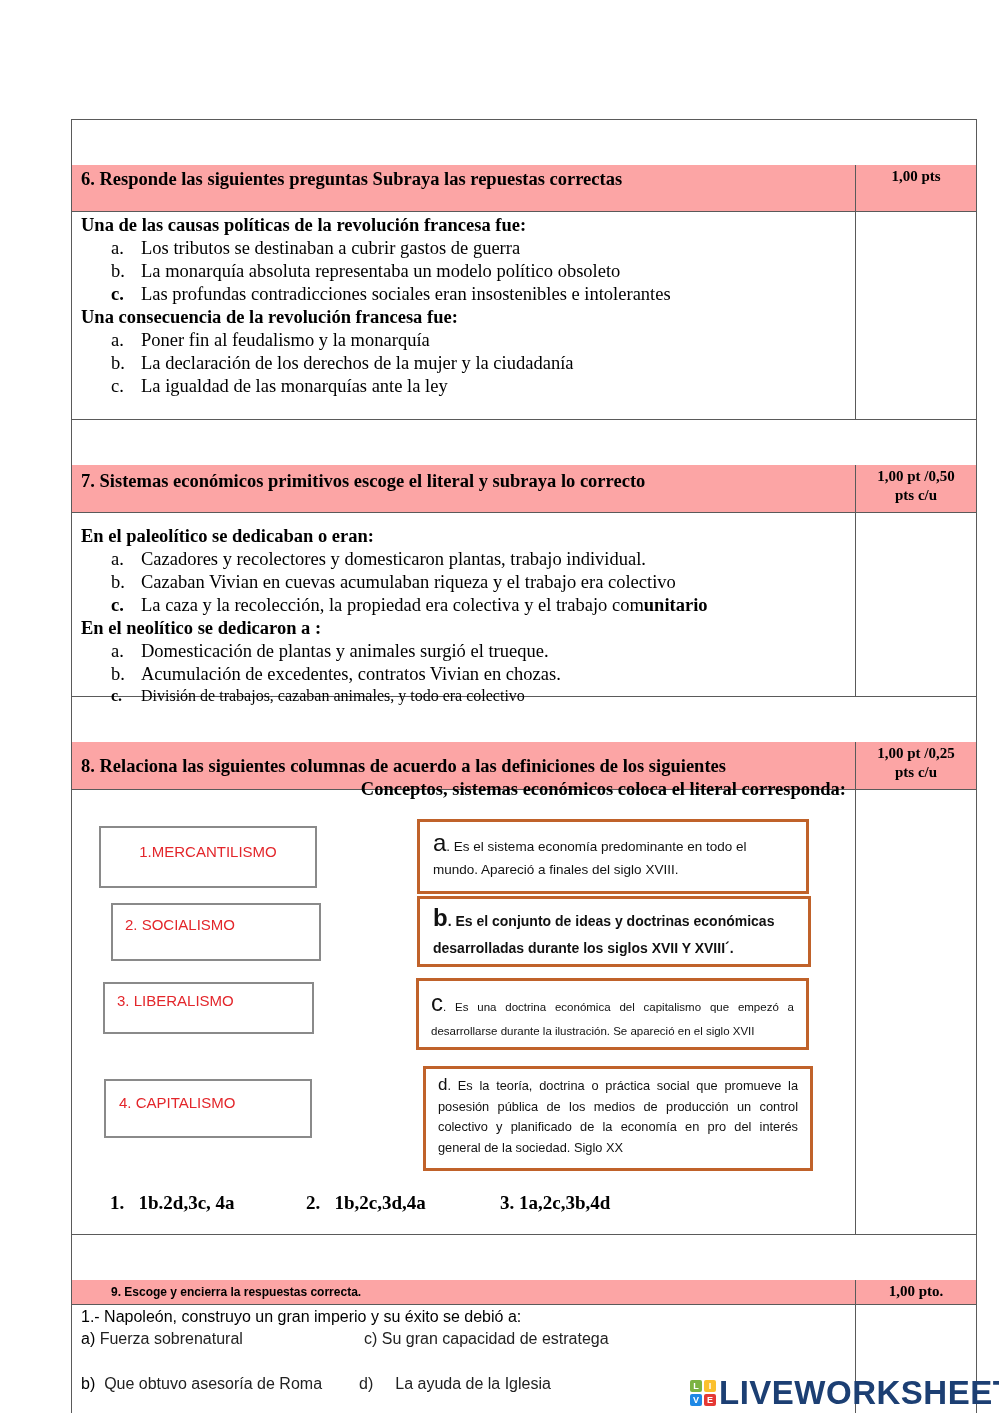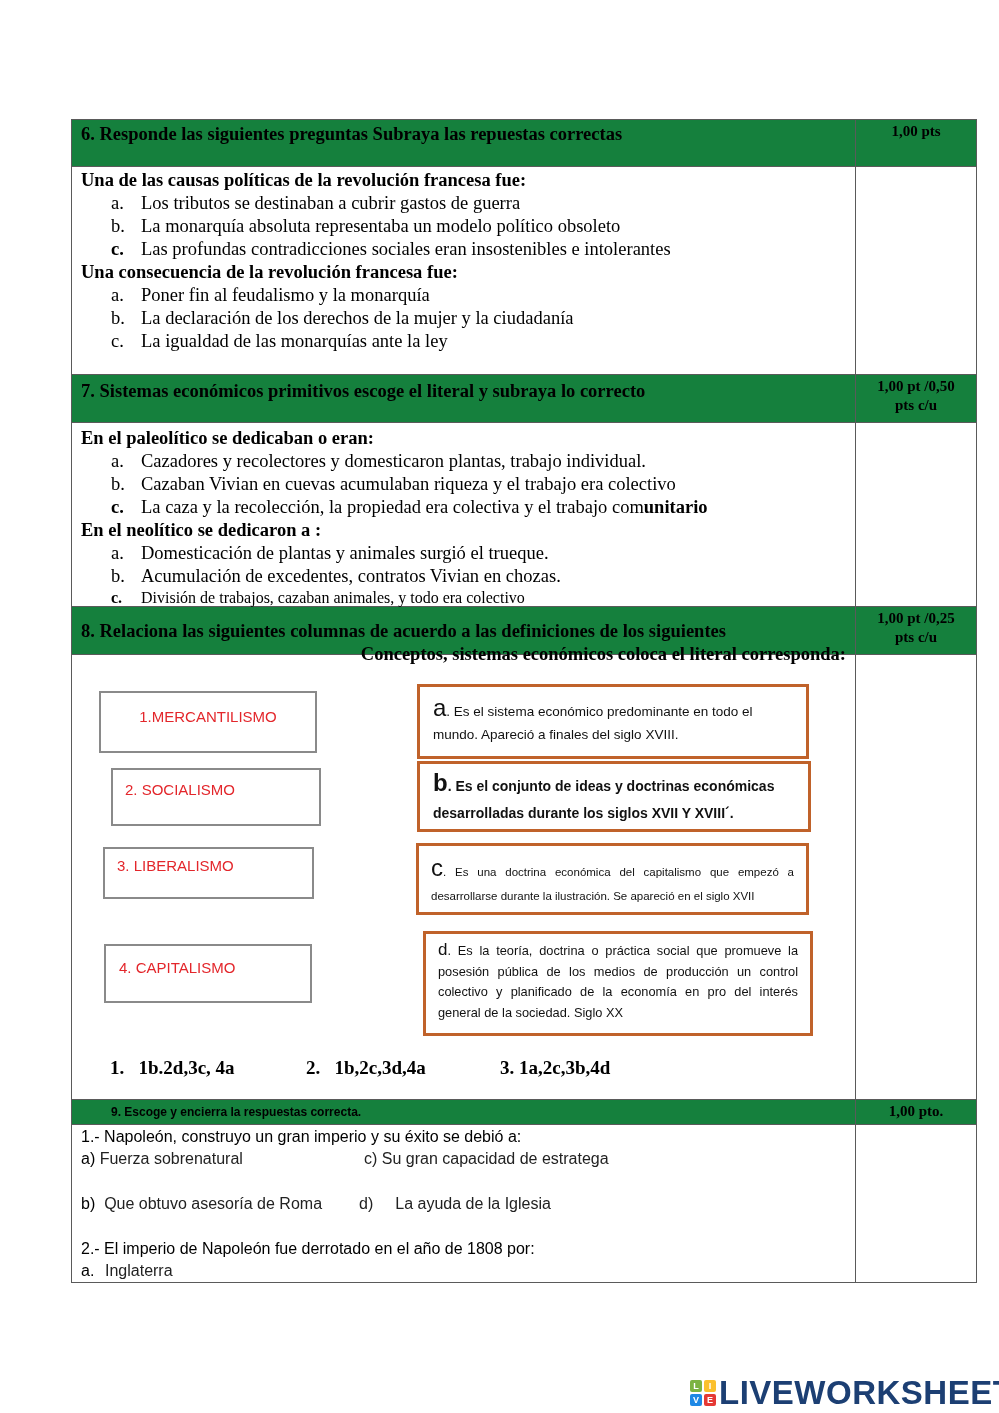--- a/index.html
+++ b/index.html
@@ -2,21 +2,21 @@
 <html><head>
 <meta charset="utf-8">
 <style>
   html, body { margin:0; padding:0; background:#fff; }
   body { width:999px; height:1413px; position:relative; overflow:hidden; font-family:"Liberation Serif", serif; color:#000; }
   .table { position:absolute; left:71px; top:119px; width:904px; border:1px solid #5a5a5a; }
   .row { display:flex; border-bottom:1px solid #5a5a5a; box-sizing:border-box; }
   .row:last-child { border-bottom:none; }
   .cell-main { width:784px; box-sizing:border-box; border-right:1px solid #5a5a5a; padding:0 9px; position:relative; }
   .cell-pts { flex:1; text-align:center; font-weight:bold; font-size:15px; line-height:19px; padding-top:2px; box-sizing:border-box; }
-  .hdr { background:#15803d; }
+  .hdr { background:#fca5a5;margin-top:45px; }
   .hdr .cell-main { font-weight:bold; font-size:18.5px; line-height:23px; }
   .qtitle { font-weight:bold; font-size:18.5px; line-height:23px; }
   .opt { font-size:18.5px; line-height:23px; padding-left:30px; display:flex; }
   .opt .lt { width:30px; display:inline-block; }
   .opt .lt.b { font-weight:bold; }
   .opt.small { font-size:16px; line-height:20px; }
   .sans { font-family:"Liberation Sans", sans-serif; }
   .concept { position:absolute; border:2px solid #8a8a8a; background:#fff; color:#e3262b; font-family:"Liberation Sans", sans-serif; font-size:15px; box-sizing:border-box; }
   .defbox { position:absolute; border:3px solid #c0622a; background:#fff; font-family:"Liberation Sans", sans-serif; color:#111; box-sizing:border-box; }
   .defbox .big { font-size:24px; }
@@ -72,21 +72,21 @@
 
   <div class="row hdr" style="height:48px;">
     <div class="cell-main" style="padding-top:5px;">7. Sistemas económicos primitivos escoge el literal y subraya lo correcto</div>
     <div class="cell-pts">
       <div>1,00 pt /0,50</div>
       <div>pts c/u</div>
     </div>
   </div>
 
   <div class="row" style="height:184px;">
-    <div class="cell-main" style="padding-top:4px;">
+    <div class="cell-main" style="padding-top:12px;">
       <div class="qtitle">En el paleolítico se dedicaban o eran:</div>
       <div class="opt">
           <span class="lt">a.</span>
           <span>Cazadores y recolectores y domesticaron plantas, trabajo individual.</span>
         </div>
       <div class="opt">
           <span class="lt">b.</span>
           <span>Cazaban Vivian en cuevas acumulaban riqueza y el trabajo era colectivo</span>
         </div>
       <div class="opt">
@@ -122,21 +122,21 @@
   </div>
 
   <div class="row" style="height:445px;">
     <div class="cell-main">
       <div class="concept" style="left:27px; top:36px; width:218px; height:62px; text-align:center; padding-top:15px;"><span>1.MERCANTILISMO</span></div>
       <div class="concept" style="left:31px; top:113px; width:210px; height:58px; padding:11px 0 0 12px;margin-left:8px;"><span>2. SOCIALISMO</span></div>
       <div class="concept" style="left:31px; top:192px; width:211px; height:52px; padding:8px 0 0 12px;"><span>3. LIBERALISMO</span></div>
       <div class="concept" style="left:32px; top:289px; width:208px; height:59px; padding:13px 0 0 13px;"><span>4. CAPITALISMO</span></div>
 
       <div class="defbox" style="left:345px; top:29px; width:392px; height:75px; padding:9px 12px 0 13px; font-size:13.5px; line-height:23px;">
-        <span class="big">a</span><span>. Es el sistema económico predominante en todo el mundo.  Apareció a finales del siglo XVIII.</span>
+        <span class="big">a</span><span>. Es el sistema economía predominante en todo el mundo.  Apareció a finales del siglo XVIII.</span>
       </div>
       <div class="defbox" style="left:345px; top:106px; width:394px; height:71px; padding:5px 12px 0 13px; font-size:14px; line-height:27px; overflow:hidden;font-weight:bold;">
         <span class="big">b</span><span>. Es el conjunto de ideas y doctrinas económicas desarrolladas durante los siglos XVII Y XVIII´.</span>
       </div>
       <div class="defbox" style="left:344px; top:188px; width:393px; height:72px; padding:10px 12px 0 12px; font-size:11.5px; line-height:24px; text-align:justify;">
         <span class="big">c</span><span>.  Es una doctrina económica del capitalismo que empezó a desarrollarse durante la ilustración. Se apareció en el siglo XVII</span>
       </div>
       <div class="defbox" style="left:351px; top:276px; width:390px; height:105px; padding:6px 12px 0 12px; font-size:12.8px; line-height:20.5px; text-align:justify;">
         <span style="font-size:17px;">d</span><span>. Es la teoría, doctrina o práctica social que promueve la posesión pública de los medios de producción un control colectivo y planificado de la economía en pro del interés general de la sociedad. Siglo XX</span>
       </div>

